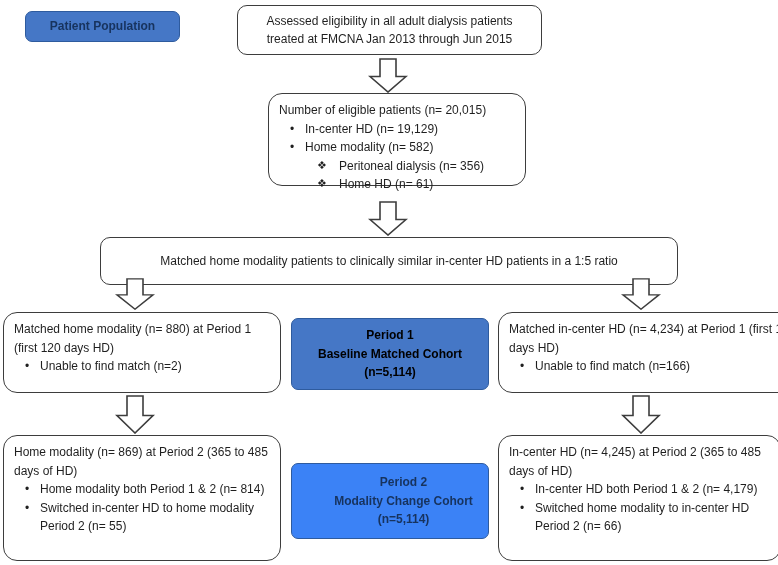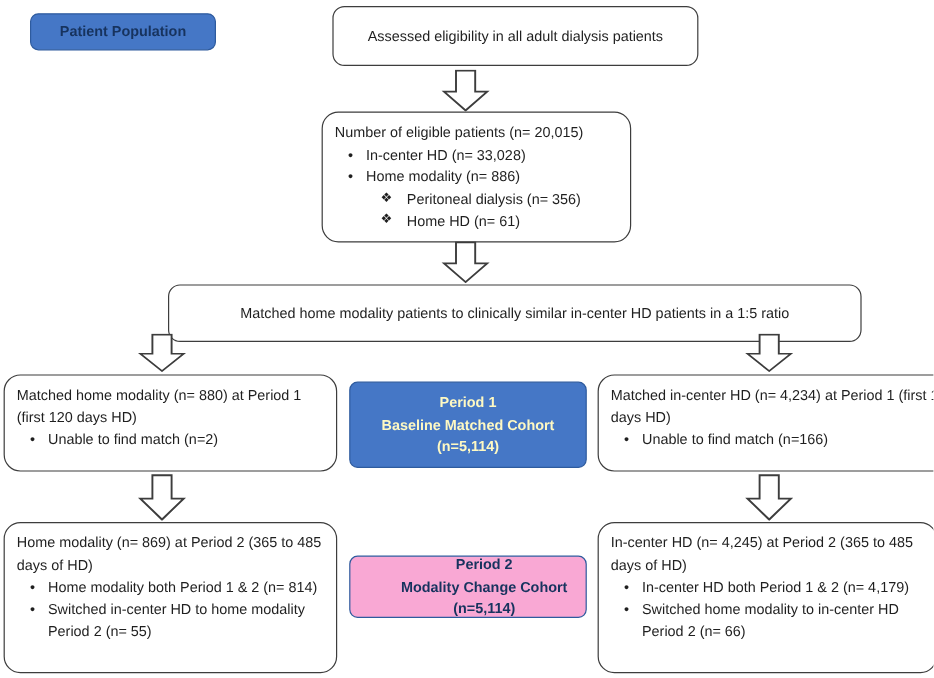--- a/index.html
+++ b/index.html
@@ -6,21 +6,21 @@
   #canvas{
     position:relative;width:778px;height:565px;background:#fff;overflow:hidden;
     font-family:"Liberation Sans",sans-serif;color:#1f1f1f;
   }
   .box{
     position:absolute;background:#fff;border:1.4px solid #3d3d3d;
     box-sizing:border-box;font-size:12px;line-height:1.5;
   }
   .rounded-lg{border-radius:14px;}
   .rounded-md{border-radius:10px;}
-  .center-text{display:flex;flex-direction:column;align-items:center;justify-content:center;text-align:center;margin-left:40px;}
+  .center-text{display:flex;flex-direction:column;align-items:center;justify-content:center;text-align:center;}
   .pad{padding:7px 10px;}
   .blue-box{
     position:absolute;box-sizing:border-box;border-radius:7px;
     display:flex;flex-direction:column;align-items:center;justify-content:center;
     text-align:right;font-weight:bold;font-size:12px;line-height:1.55;
   }
   .bullet-row{display:flex;}
   .bullet-row .glyph{flex:0 0 26px;box-sizing:border-box;padding-left:11px;}
   .bullet-row .txt{flex:1;}
   .sub-row .glyph{flex:0 0 60px;padding-left:38px;font-size:11px;}
@@ -31,35 +31,36 @@
 <body>
 
 <div id="canvas">
 
   <div class="blue-box" style="left:25px;top:11px;width:155px;height:31px;background:#4577C6;border:1.6px solid #2E5B9E;color:#17335E;">
     <span>Patient Population</span>
   </div>
 
   <div class="box rounded-md center-text" style="left:237px;top:5px;width:305px;height:50px;padding:4px 8px;">
     <span class="line">Assessed eligibility in all adult dialysis patients</span>
+    <span class="line">treated at FMCNA Jan 2013 through Jun 2015</span>
   </div>
 
   <svg class="arrow" style="left:366px;top:58px;" width="44" height="35" viewBox="0 0 44 38" preserveAspectRatio="none">
     <polygon points="14,1 30,1 30,20 40,20 22,37 4,20 14,20" fill="#ffffff" stroke="#3d3d3d" stroke-width="1.6"></polygon>
   </svg>
 
-  <div class="box rounded-lg pad" style="left:268px;top:93px;width:258px;height:109px;line-height:1.55;">
+  <div class="box rounded-lg pad" style="left:268px;top:93px;width:258px;height:93px;line-height:1.55;">
     <span class="line">Number of eligible patients (n= 20,015)</span>
     <div class="bullet-row">
       <span class="glyph">•</span>
-      <span class="txt">In-center HD (n= 33,028)</span>
+      <span class="txt">In-center HD (n= 19,129)</span>
     </div>
     <div class="bullet-row">
       <span class="glyph">•</span>
-      <span class="txt">Home modality (n= 886)</span>
+      <span class="txt">Home modality (n= 582)</span>
     </div>
     <div class="bullet-row sub-row">
       <span class="glyph">❖</span>
       <span class="txt">Peritoneal dialysis (n= 356)</span>
     </div>
     <div class="bullet-row sub-row">
       <span class="glyph">❖</span>
       <span class="txt">Home HD (n= 61)</span>
     </div>
   </div>
@@ -80,21 +81,21 @@
   </svg>
 
   <div class="box rounded-lg pad" style="left:3px;top:312px;width:278px;height:81px;line-height:1.55;">
     <span class="line">Matched home modality (n= 880) at Period 1 (first 120 days HD)</span>
     <div class="bullet-row">
       <span class="glyph">•</span>
       <span class="txt">Unable to find match (n=2)</span>
     </div>
   </div>
 
-  <div class="blue-box" style="left:291px;top:318px;width:198px;height:72px;background:#4577C6;border:1.6px solid #2E5B9E;color:#fef9c3;">
+  <div class="blue-box" style="left:291px;top:318px;width:198px;height:72px;background:#4577C6;border:1.6px solid #2E5B9E;color:#000000;">
     <span class="line">Period 1</span>
     <span class="line">Baseline Matched Cohort</span>
     <span class="line">(n=5,114)</span>
   </div>
 
   <div class="box rounded-lg pad" style="left:498px;top:312px;width:311px;height:81px;line-height:1.55;">
     <span class="line">Matched in-center HD (n= 4,234) at Period 1 (first 120 days HD)</span>
     <div class="bullet-row">
       <span class="glyph">•</span>
       <span class="txt">Unable to find match (n=166)</span>
@@ -113,21 +114,21 @@
     <div class="bullet-row">
       <span class="glyph">•</span>
       <span class="txt">Home modality both Period 1 &amp; 2 (n= 814)</span>
     </div>
     <div class="bullet-row">
       <span class="glyph">•</span>
       <span class="txt">Switched in-center HD to home modality Period 2 (n= 55)</span>
     </div>
   </div>
 
-  <div class="blue-box" style="left:291px;top:463px;width:198px;height:52px;background:#f9a8d4;border:1.6px solid #2E5B9E;color:#17335E;padding-left:27px;">
+  <div class="blue-box" style="left:291px;top:463px;width:198px;height:76px;background:#3b82f6;border:1.6px solid #2E5B9E;color:#17335E;padding-left:27px;">
     <span class="line">Period 2</span>
     <span class="line">Modality Change Cohort</span>
     <span class="line">(n=5,114)</span>
   </div>
 
   <div class="box rounded-lg pad" style="left:498px;top:435px;width:283px;height:126px;line-height:1.55;">
     <span class="line">In-center HD (n= 4,245) at Period 2 (365 to 485 days of HD)</span>
     <div class="bullet-row">
       <span class="glyph">•</span>
       <span class="txt">In-center HD both Period 1 &amp; 2 (n= 4,179)</span>

